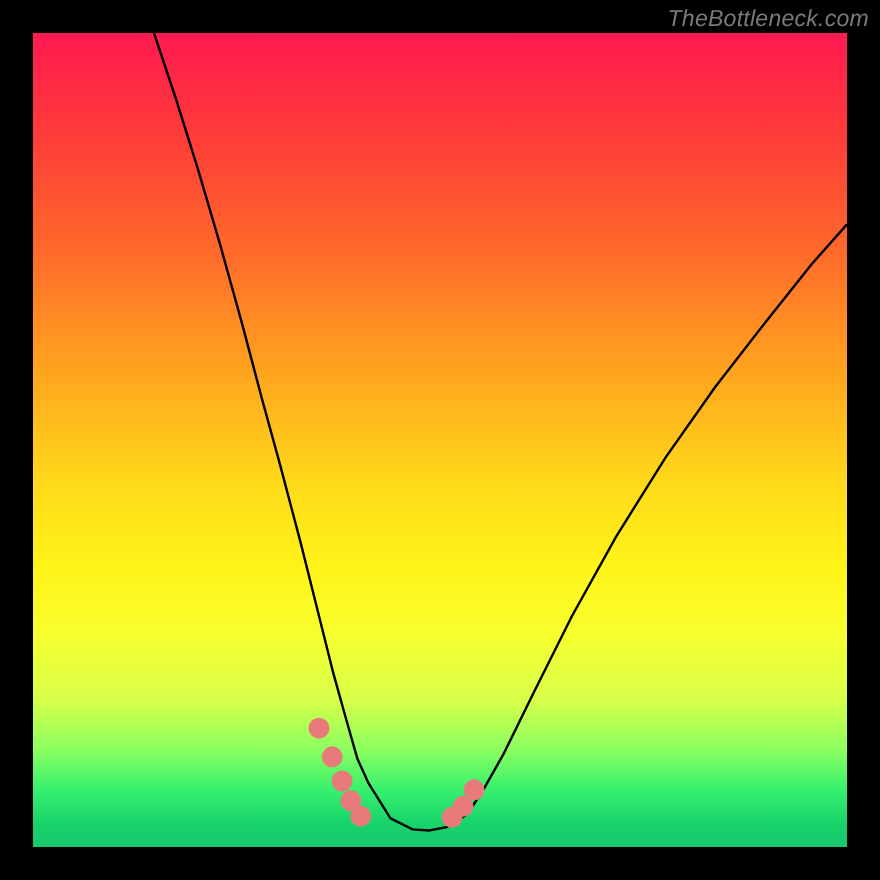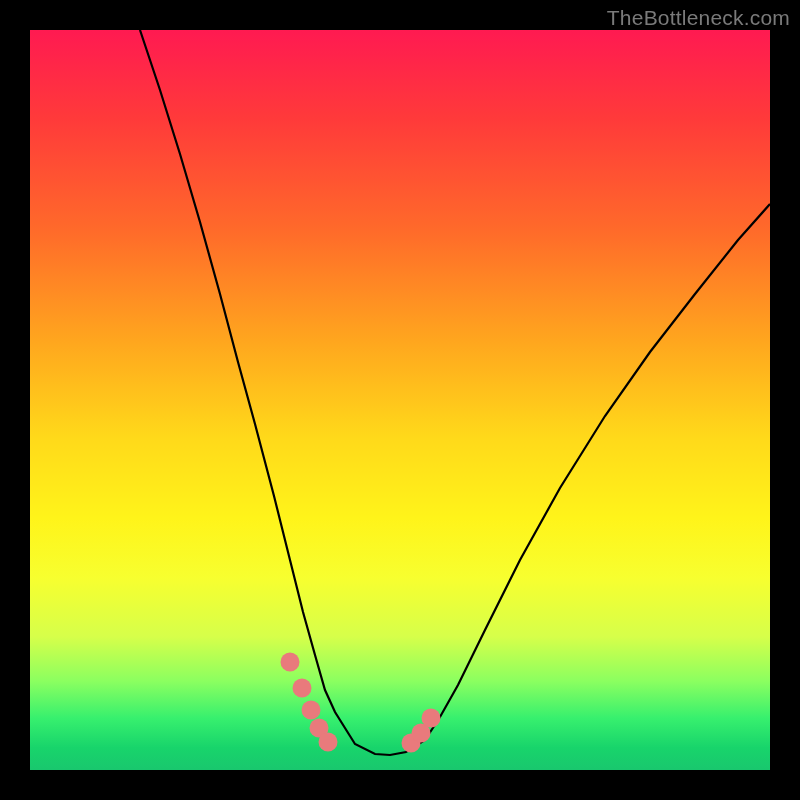--- a/index.html
+++ b/index.html
@@ -8,20 +8,21 @@
     width: 800px;
     height: 800px;
     overflow: hidden;
     font-family: Arial, sans-serif;
   }
   .stage {
     position: relative;
     width: 800px;
     height: 800px;
     background: #000;
+    font-style: italic;
   }
   .plot-area {
     position: absolute;
     left: 30px;
     top: 30px;
     width: 740px;
     height: 740px;
     background: linear-gradient(
       to bottom,
       #ff1a51 0%,

